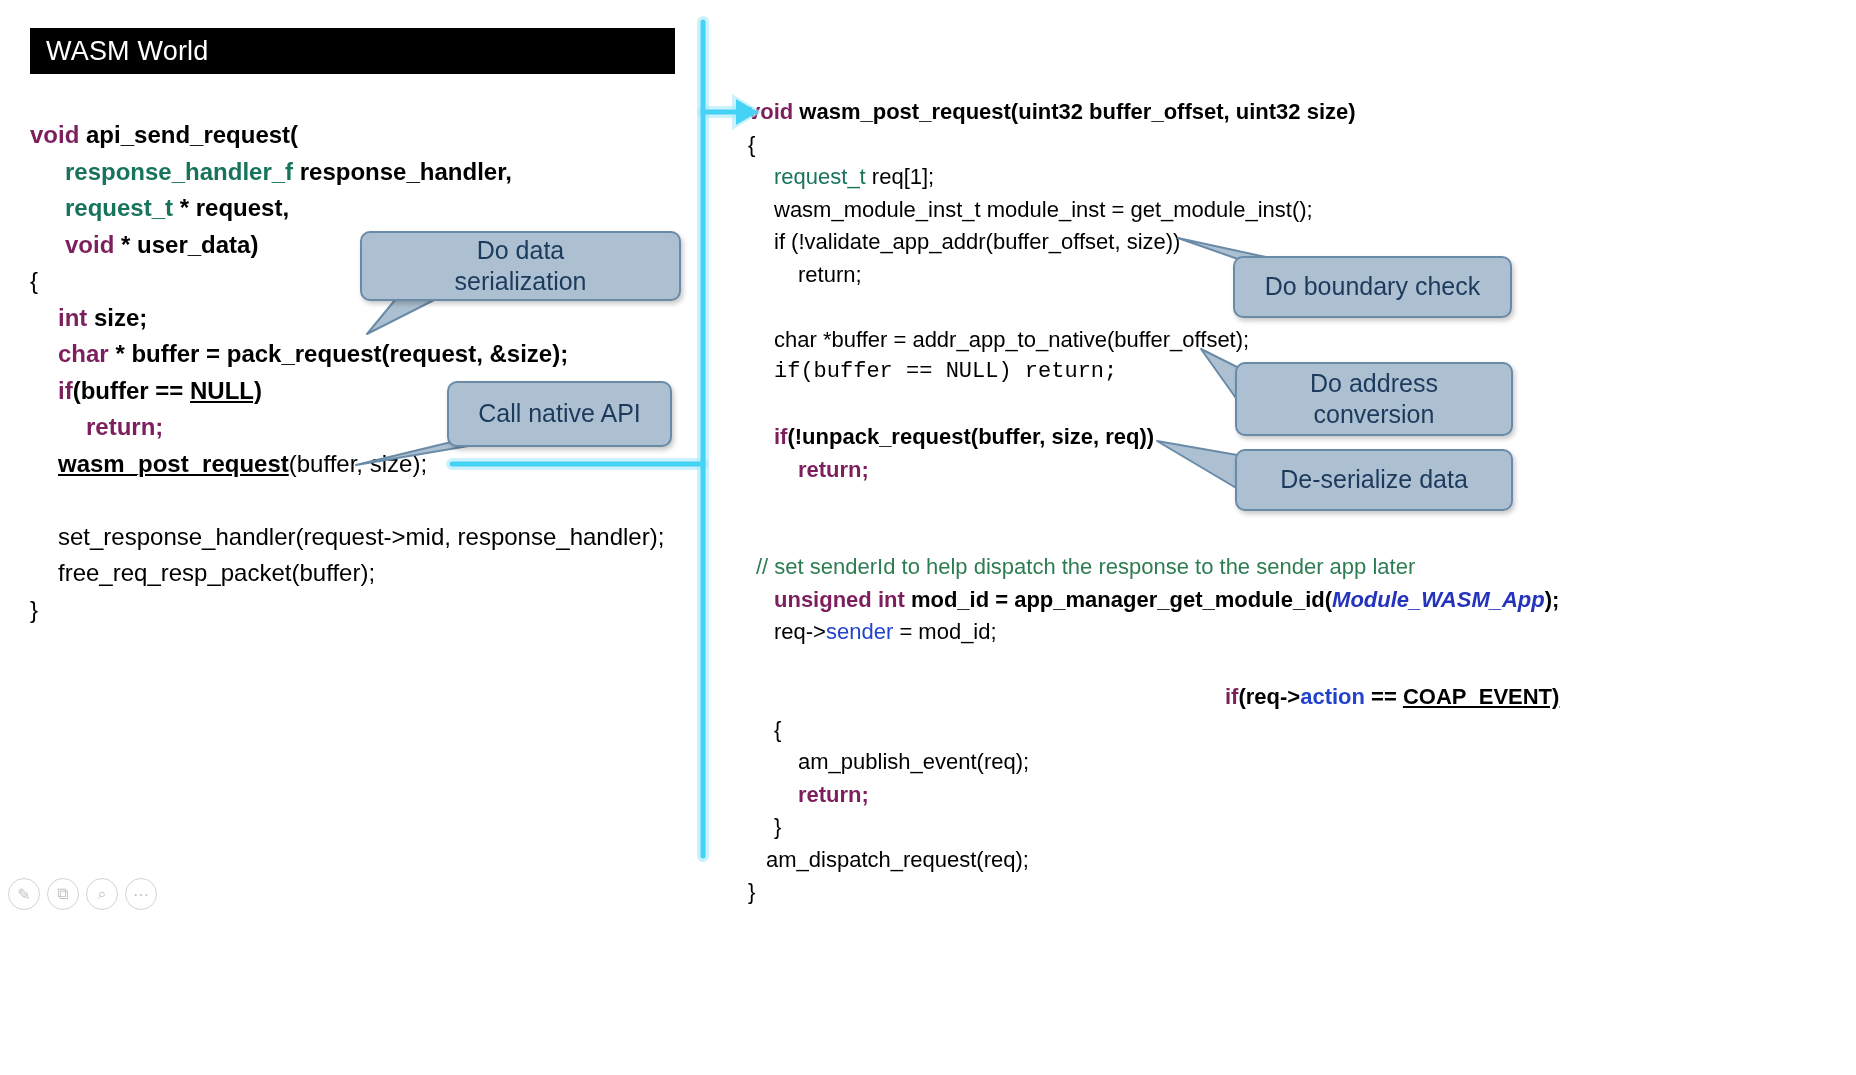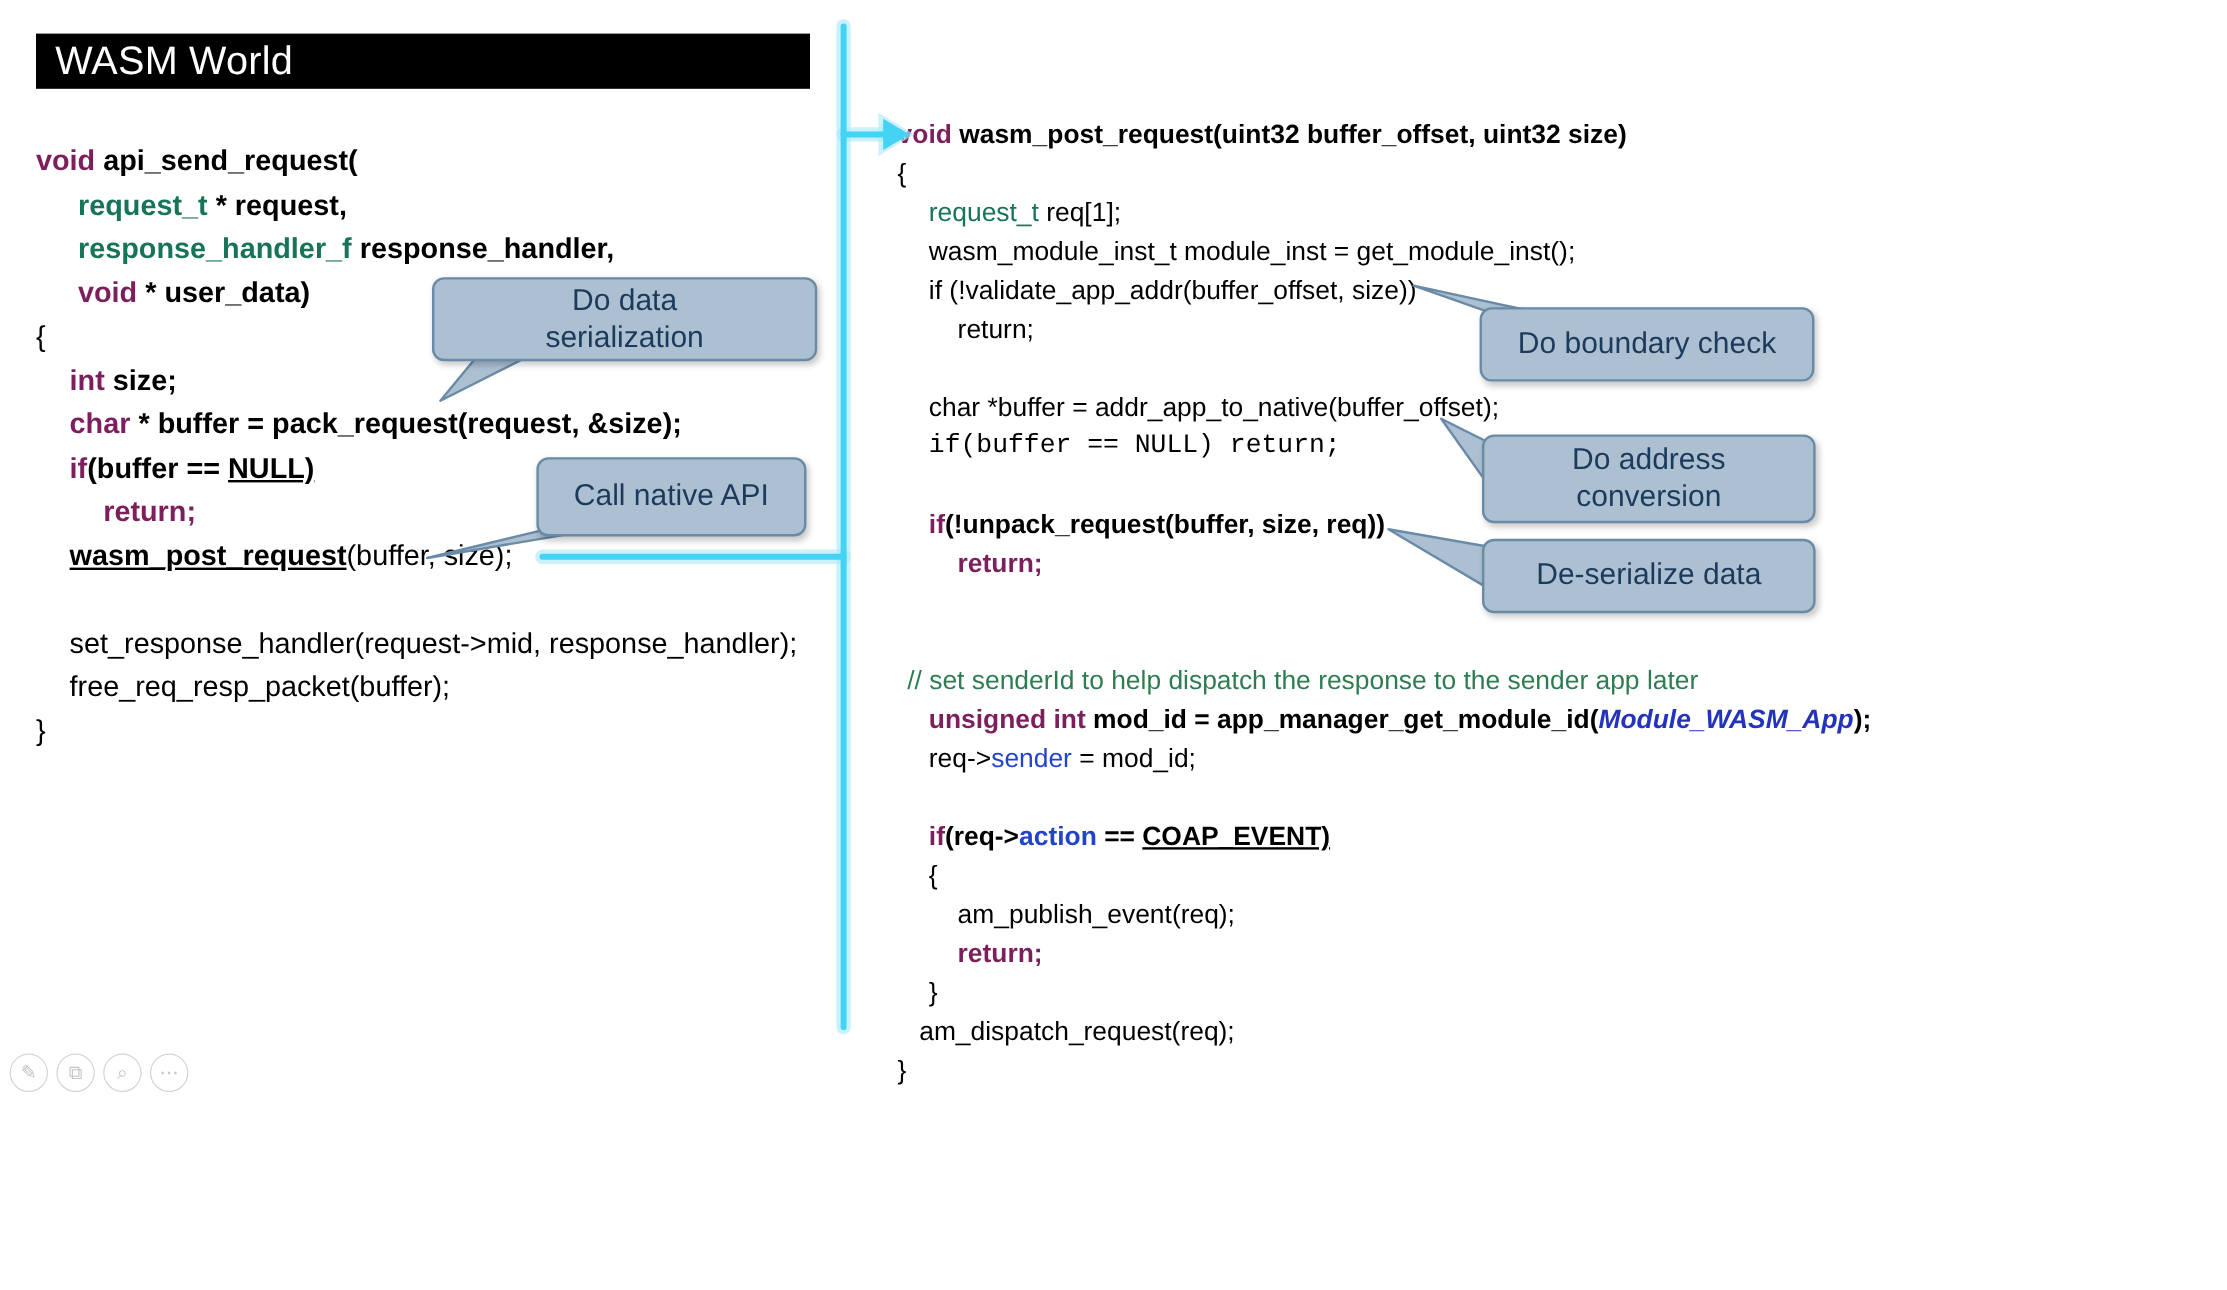--- a/index.html
+++ b/index.html
@@ -3,21 +3,21 @@
 <meta charset="utf-8">
 <style>
   html,body{margin:0;padding:0;background:#ffffff;}
   #slide{
     position:relative;width:1856px;height:1075px;overflow:hidden;
     background:#ffffff;font-family:"Liberation Sans",sans-serif;
   }
   
   .world-header{
     position:absolute;display:flex;align-items:center;box-sizing:border-box;
-    padding-left:16px;font-size:33px;letter-spacing:.2px;z-index:4;
+    padding-left:16px;font-size:27px;letter-spacing:.2px;z-index:4;
   }
   #wasm-header{left:30px;top:28px;width:645px;height:46px;
     background:var(--wasm-header-bg,#000);color:var(--wasm-header-text,#fff);}
   #native-header{left:737px;top:28px;width:1111px;height:44px;
     background:var(--native-header-bg,#7030a0);color:var(--native-header-text,#fff);}
   
   .code{position:absolute;color:var(--code-text,#000);white-space:nowrap;z-index:1;}
   #wasm-code{left:30px;top:117px;font-size:24px;line-height:36.5px;}
   #native-code{left:748px;top:96px;font-size:22px;line-height:32.5px;}
   .code-line{white-space:pre;}
@@ -66,22 +66,22 @@
 <body>
 
 <div id="slide">
 
   <div id="wasm-header" class="world-header">
     <span>WASM World</span>
   </div>
 
   <div id="wasm-code" class="code">
       <div class="code-line"><span class="tok-k">void </span><span class="tok-b">api_send_request(</span></div>
+      <div class="code-line" style="padding-left: 35px;"><span class="tok-t">response_handler_f </span><span class="tok-b">response_handler,</span></div>
       <div class="code-line" style="padding-left: 35px;"><span class="tok-t">request_t </span><span class="tok-b">* request,</span></div>
-      <div class="code-line" style="padding-left: 35px;"><span class="tok-t">response_handler_f </span><span class="tok-b">response_handler,</span></div>
       <div class="code-line" style="padding-left: 35px;"><span class="tok-k">void </span><span class="tok-b">* user_data)</span></div>
       <div class="code-line"><span class="tok-n">{</span></div>
       <div class="code-line" style="padding-left: 28px;"><span class="tok-k">int </span><span class="tok-b">size;</span></div>
       <div class="code-line" style="padding-left: 28px;"><span class="tok-k">char </span><span class="tok-b">* buffer = pack_request(request, &amp;size);</span></div>
       <div class="code-line" style="padding-left: 28px;"><span class="tok-k">if</span><span class="tok-b">(buffer == </span><span class="tok-u">NULL)</span></div>
       <div class="code-line" style="padding-left: 56px;"><span class="tok-k">return;</span></div>
       <div class="code-line" style="padding-left: 28px;"><span class="tok-u">wasm_post_request</span><span class="tok-n">(buffer, size);</span></div>
       <div class="code-line">&nbsp;</div>
       <div class="code-line" style="padding-left: 28px;"><span class="tok-n">set_response_handler(request-&gt;mid, response_handler);</span></div>
       <div class="code-line" style="padding-left: 28px;"><span class="tok-n">free_req_resp_packet(buffer);</span></div>
@@ -99,21 +99,21 @@
       <div class="code-line" style="padding-left: 26px; font-family: Liberation Mono, monospace;"><span class="tok-n">if(buffer == NULL) return;</span></div>
       <div class="code-line">&nbsp;</div>
       <div class="code-line" style="padding-left: 26px;"><span class="tok-k">if</span><span class="tok-b">(!unpack_request(buffer, size, req))</span></div>
       <div class="code-line" style="padding-left: 50px;"><span class="tok-k">return;</span></div>
       <div class="code-line">&nbsp;</div>
       <div class="code-line">&nbsp;</div>
       <div class="code-line" style="padding-left: 8px;"><span class="tok-g">// set senderId to help dispatch the response to the sender app later</span></div>
       <div class="code-line" style="padding-left: 26px;"><span class="tok-k">unsigned int </span><span class="tok-b">mod_id = app_manager_get_module_id(</span><span class="tok-bli">Module_WASM_App</span><span class="tok-b">);</span></div>
       <div class="code-line" style="padding-left: 26px;"><span class="tok-n">req-&gt;</span><span class="tok-bl">sender</span><span class="tok-n"> = mod_id;</span></div>
       <div class="code-line">&nbsp;</div>
-      <div class="code-line" style="padding-left: 26px;"><span class="tok-k">if</span><span class="tok-b">(req-&gt;</span><span class="tok-blb">action</span><span class="tok-b"> == </span><span class="tok-u">COAP_EVENT)</span></div>
+      <div class="code-line" style="padding-left: 26px; text-align: right;"><span class="tok-k">if</span><span class="tok-b">(req-&gt;</span><span class="tok-blb">action</span><span class="tok-b"> == </span><span class="tok-u">COAP_EVENT)</span></div>
       <div class="code-line" style="padding-left: 26px;"><span class="tok-n">{</span></div>
       <div class="code-line" style="padding-left: 50px;"><span class="tok-n">am_publish_event(req);</span></div>
       <div class="code-line" style="padding-left: 50px;"><span class="tok-k">return;</span></div>
       <div class="code-line" style="padding-left: 26px;"><span class="tok-n">}</span></div>
       <div class="code-line" style="padding-left: 18px;"><span class="tok-n">am_dispatch_request(req);</span></div>
       <div class="code-line"><span class="tok-n">}</span></div>
     </div>
 
   <svg id="overlay" width="1856" height="1075" viewBox="0 0 1856 1075">
 

